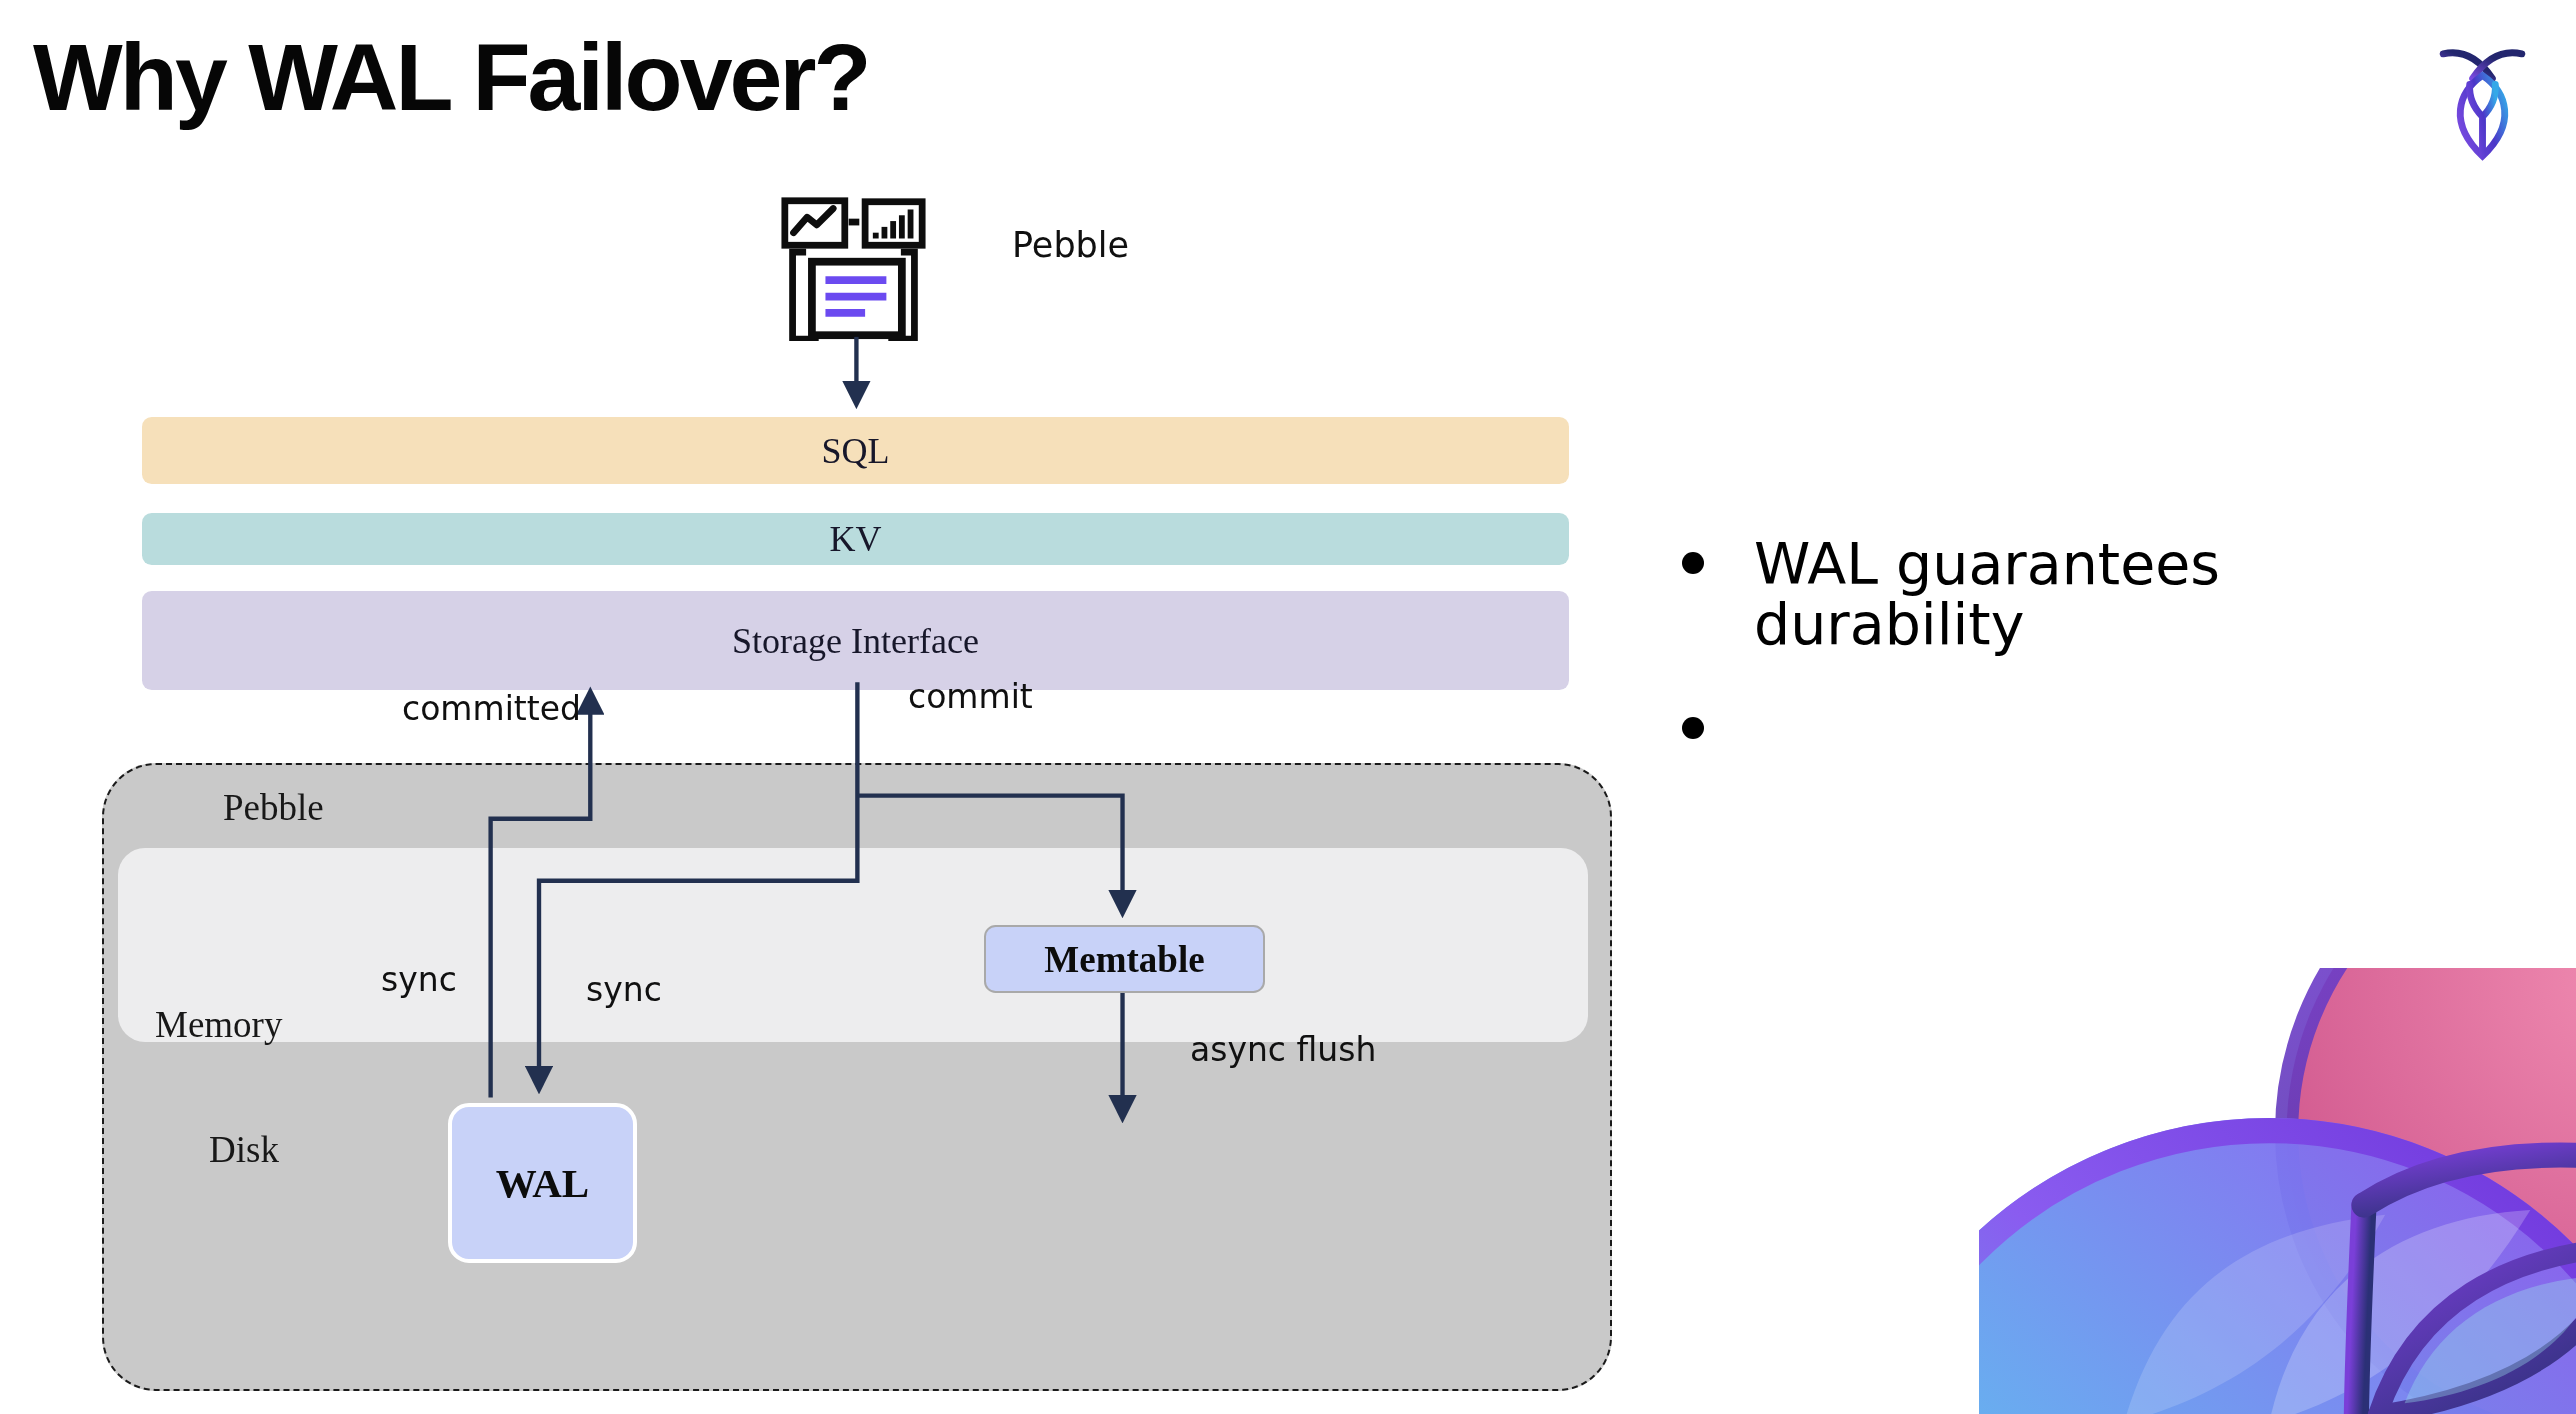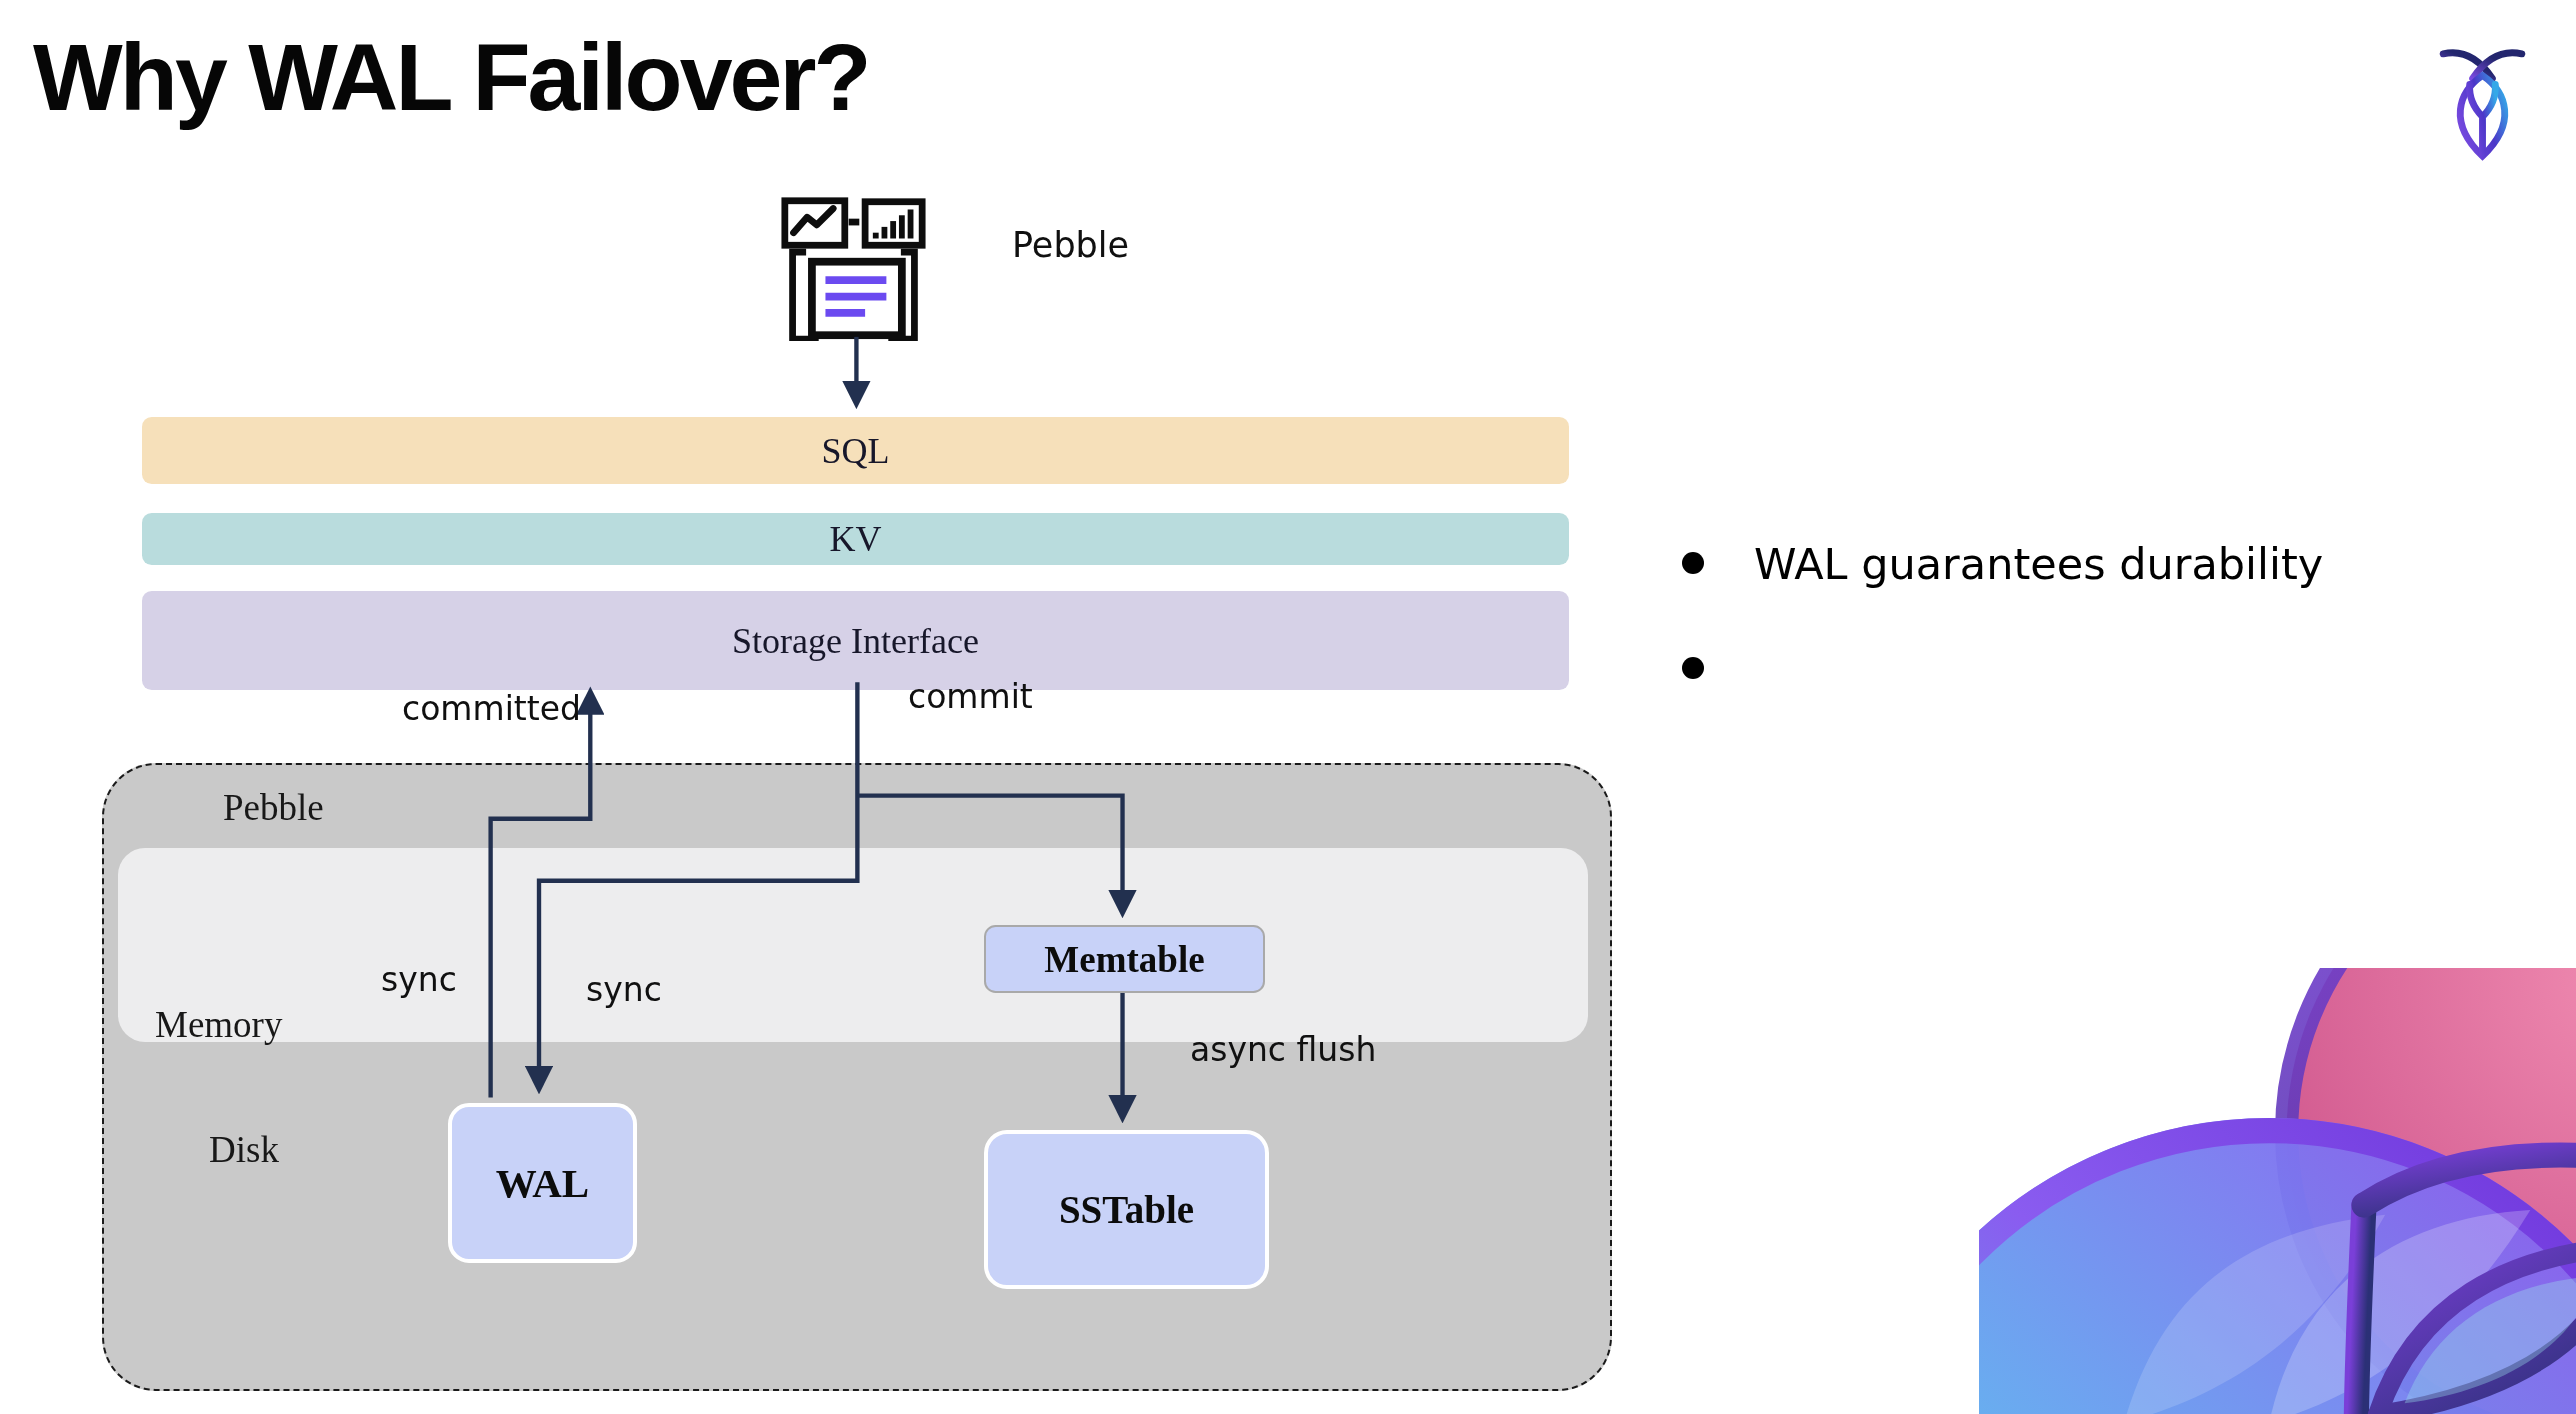--- a/index.html
+++ b/index.html
@@ -49,21 +49,21 @@
   
   .overlay{position:absolute;left:0;top:0;width:2576px;height:1415px;pointer-events:none;}
   .client-icon{position:absolute;left:780px;top:194px;}
   .brand-logo{position:absolute;left:2435px;top:46px;}
   .corner-art{position:absolute;right:0;bottom:0;}
 
   
   .bullets{position:absolute;left:1682px;top:534px;width:803px;}
   .bullet-row{display:flex;gap:50px;margin-bottom:45px;}
   .bullet-dot{flex:0 0 auto;width:22px;height:22px;border-radius:50%;background:#000;margin-top:18.4px;}
-  .bullet-text{font-size:43px;line-height:60px;color:#000;white-space:pre-line;}
+  .bullet-text{font-size:57px;line-height:60px;color:#000;white-space:pre-line;}
 </style>
 </head>
 <body>
 
 <div id="stage">
 
   <div class="slide-title">Why WAL Failover?</div>
 
   <svg class="brand-logo" width="95" height="116" viewBox="0 0 96 118">
     <defs>
@@ -141,23 +141,20 @@
       <path d="M1160,1024 V1152" marker-end="url(#ah)"></path>
     </g>
   </svg>
 
   <div class="node node-wal">
     <span>WAL</span>
   </div>
   <div class="node node-memtable">
     <span>Memtable</span>
   </div>
-  <div class="node node-sstable">
-    <span>SSTable</span>
-  </div>
 
   <div class="edge-label lbl-committed">committed</div>
   <div class="edge-label lbl-commit">commit</div>
   <div class="edge-label lbl-sync-left">sync</div>
   <div class="edge-label lbl-sync-right">sync</div>
   <div class="edge-label lbl-async">async flush</div>
 
   <div class="bullets">
     <div class="bullet-row">
       <div class="bullet-dot"></div>

